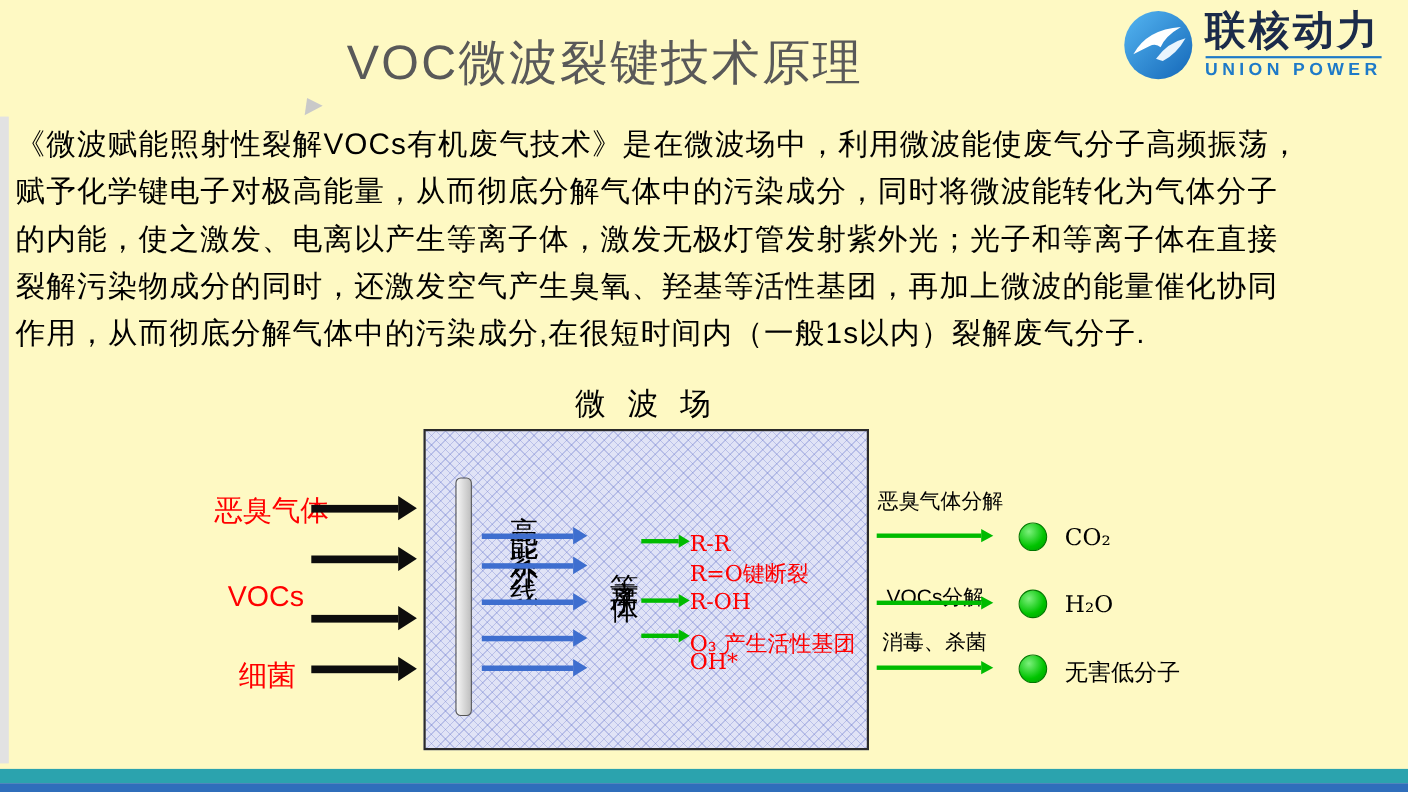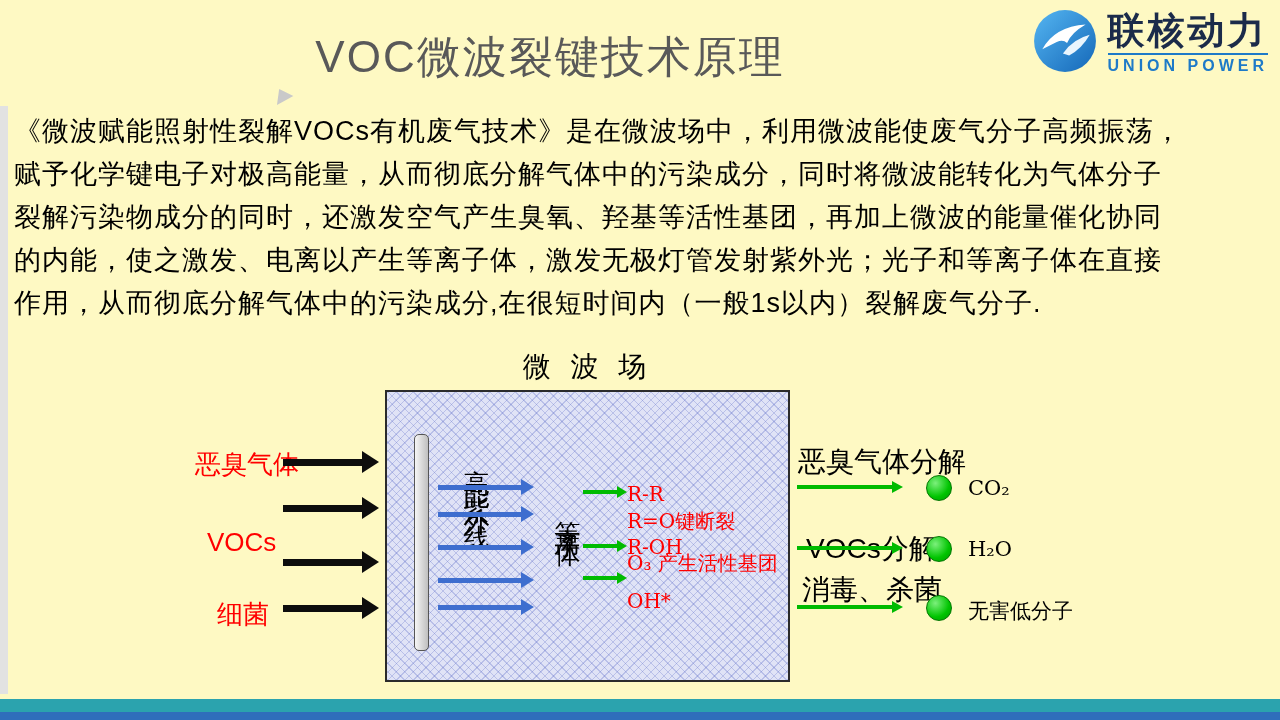--- a/index.html
+++ b/index.html
@@ -11,21 +11,21 @@
   .page-title{
     position:absolute;top:28px;left:0;width:1100px;text-align:center;
     font-size:44px;font-weight:400;color:#595959;letter-spacing:2px;white-space:nowrap;
   }
   .title-deco{
     position:absolute;left:278px;top:90px;width:0;height:0;
     border-left:15px solid #c9c9c9;border-top:5px solid transparent;border-bottom:11px solid transparent;
     transform:rotate(8deg);
   }
   .left-edge-bar{position:absolute;left:0;top:106px;width:8px;height:588px;background:#e2e2e2;}
-  .logo{position:absolute;top:8px;right:12px;display:flex;align-items:center;gap:10px;}
+  .logo{position:absolute;top:8px;right:24px;display:flex;align-items:flex-start;gap:10px;}
   .logo-text{display:flex;flex-direction:column;align-items:flex-start;}
   .brand-name{font-size:37px;font-weight:bold;color:#1b2b4a;letter-spacing:3px;line-height:1.1;white-space:nowrap;}
   .brand-rule{width:100%;height:2px;background:#1e7ac8;margin:2px 0 2px 0;}
   .brand-subtitle{font-size:16px;font-weight:bold;color:#1e7ac8;letter-spacing:4px;white-space:nowrap;}
   
   .intro{position:absolute;top:110px;left:14px;width:1256px;}
   .intro-line{font-size:27px;line-height:43px;letter-spacing:1px;white-space:nowrap;color:#000;}
   
   .field-label{
     position:absolute;top:348px;left:385px;width:405px;text-align:center;
@@ -62,28 +62,28 @@
   
   .rx-arrow{left:583px;width:44px;height:12px;}
   .rx-arrow .shaft{height:4px;background:#00bb00;}
   .rx-arrow .head{border-top:6px solid transparent;border-bottom:6px solid transparent;border-left:10px solid #00bb00;}
   .rx-arrow.g1{top:486px;} .rx-arrow.g2{top:540px;} .rx-arrow.g3{top:572px;}
   
   .reaction{
     position:absolute;left:627px;color:#ff0000;font-size:20px;font-weight:500;white-space:nowrap;
     font-family:"DejaVu Serif","Liberation Serif",serif;
   }
-  .reaction.r1{top:482px;} .reaction.r2{top:508px;} .reaction.r3{top:535px;} .reaction.r4{top:550px;text-align:center;} .reaction.r5{top:589px;}
+  .reaction.r1{top:482px;} .reaction.r2{top:508px;} .reaction.r3{top:535px;} .reaction.r4{top:572px;text-align:center;} .reaction.r5{top:589px;}
   
   .input-label{position:absolute;color:#ff0000;font-size:26px;font-weight:500;white-space:nowrap;}
   .input-label.i1{left:195px;top:447px;}
   .input-label.i2{left:207px;top:527px;}
   .input-label.i3{left:217px;top:597px;}
   
-  .out-label{position:absolute;color:#000;font-size:28px;font-weight:500;white-space:nowrap;}
+  .out-label{position:absolute;color:#000;font-size:19px;font-weight:500;white-space:nowrap;}
   .out-label.o1{left:798px;top:443px;}
   .out-label.o2{left:806px;top:530px;text-align:right;}
   .out-label.o3{left:802px;top:571px;}
   .out-arrow{left:797px;width:106px;height:12px;}
   .out-arrow .shaft{height:4px;background:#00bb00;}
   .out-arrow .head{border-top:6px solid transparent;border-bottom:6px solid transparent;border-left:11px solid #00bb00;}
   .out-arrow.c1{top:481px;} .out-arrow.c2{top:542px;} .out-arrow.c3{top:601px;}
   .product-dot{
     position:absolute;left:926px;width:24px;height:24px;border-radius:50%;
     background:radial-gradient(circle at 35% 30%, #7cf07c, #00c400 60%, #009900);
@@ -125,22 +125,22 @@
     <span class="logo-text">
       <span class="brand-name">联核动力</span>
       <span class="brand-rule"></span>
       <span class="brand-subtitle">UNION POWER</span>
     </span>
   </div>
 
   <div class="intro">
     <div class="intro-line">《微波赋能照射性裂解VOCs有机废气技术》是在微波场中，利用微波能使废气分子高频振荡，</div>
     <div class="intro-line">赋予化学键电子对极高能量，从而彻底分解气体中的污染成分，同时将微波能转化为气体分子</div>
+    <div class="intro-line">的内能，使之激发、电离以产生等离子体，激发无极灯管发射紫外光；光子和等离子体在直接</div>
     <div class="intro-line">裂解污染物成分的同时，还激发空气产生臭氧、羟基等活性基团，再加上微波的能量催化协同</div>
-    <div class="intro-line">的内能，使之激发、电离以产生等离子体，激发无极灯管发射紫外光；光子和等离子体在直接</div>
     <div class="intro-line">作用，从而彻底分解气体中的污染成分,在很短时间内（一般1s以内）裂解废气分子.</div>
   </div>
 
   <div class="field-label">微 波 场</div>
   <div class="reactor"></div>
   <div class="uv-lamp"></div>
   <div class="v-text uv-label">高能紫外线</div>
   <div class="v-text plasma-label">等离子体</div>
 
   <div class="input-label i1">恶臭气体</div>

